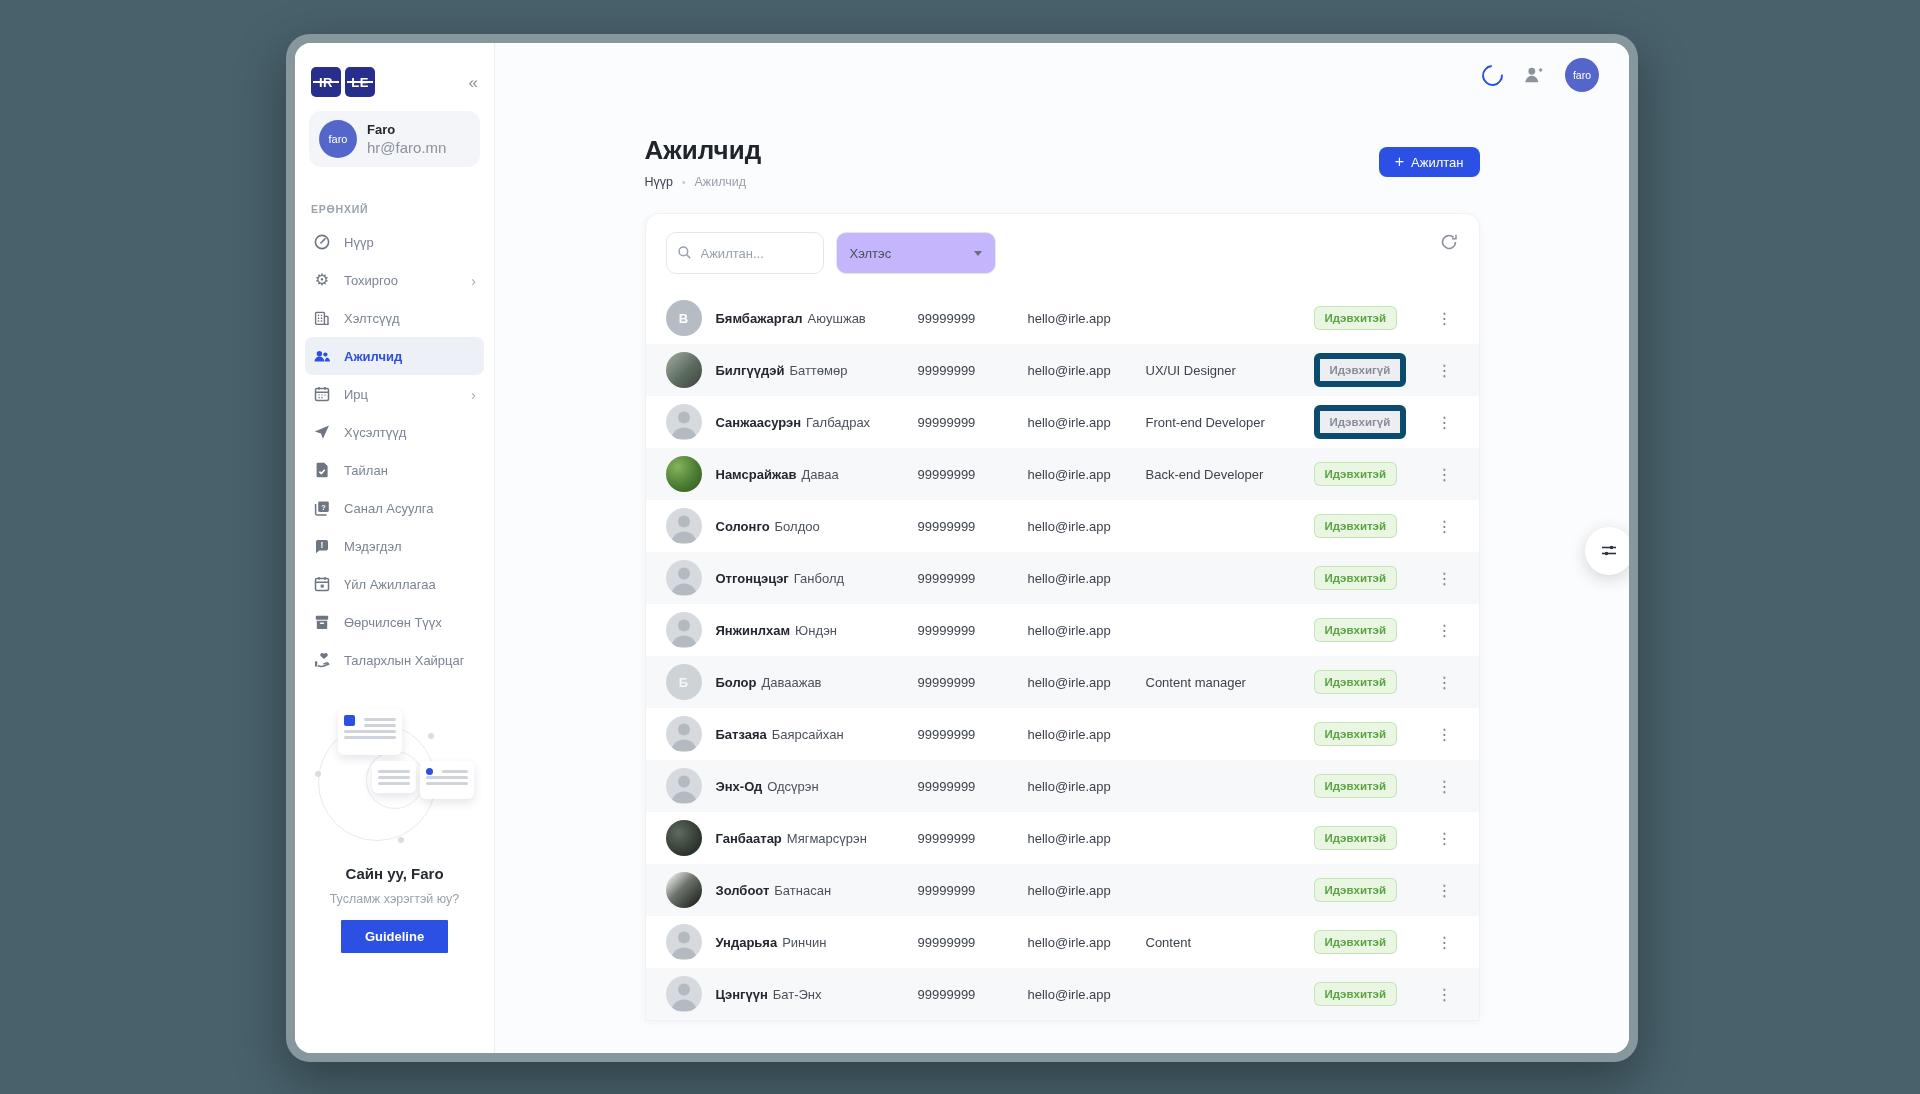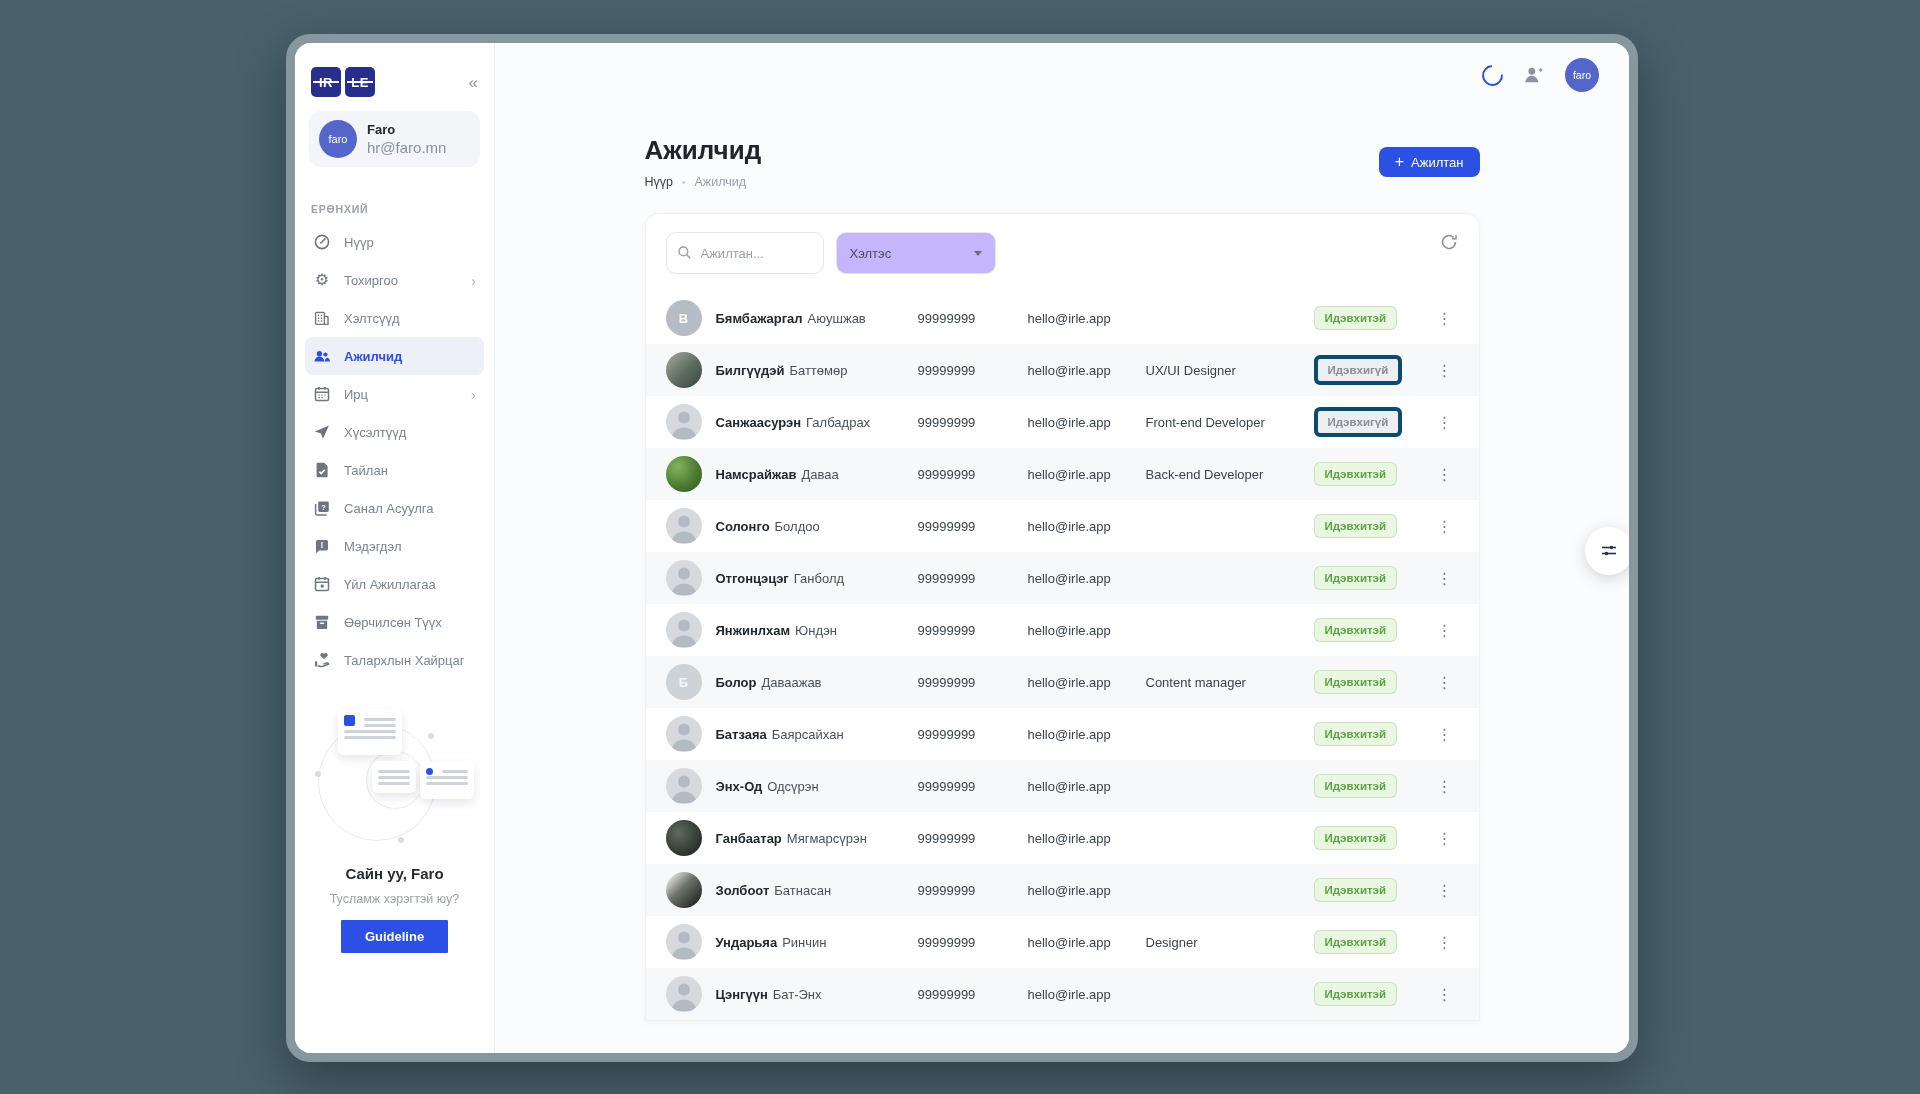--- a/index.html
+++ b/index.html
@@ -111,21 +111,21 @@
   .letter-light { background:#ced3d8; color:#f4f5f7; }
   .photo-1 { background:linear-gradient(135deg,#97a394 10%,#5c6b60 55%,#39443c 100%); }
   .photo-2 { background:radial-gradient(circle at 32% 30%,#85b35c 0%,#4c7c33 55%,#2f5420 100%); }
   .photo-3 { background:radial-gradient(circle at 35% 35%,#5d6b5d 0%,#2c332e 70%); }
   .photo-4 { background:linear-gradient(135deg,#d8d8d4 15%,#6a726a 45%,#20261f 90%); }
   .nm { white-space:nowrap; }
   .nm .first { font-weight:bold; color:#23272f; }
   .nm .last { color:#4a515b; margin-left:5px; }
   .badge { display:inline-block; font-size:11.5px; font-weight:bold; padding:5px 10px; border-radius:6px; }
   .badge.active { background:var(--green_bg,#e9f6e1); color:var(--green_tx,#5ba344); border:1px solid rgba(121,184,84,.30); }
-  .badge.inactive { background:#edeef1; color:#878e99; border:4px solid #0c4a6e; }
+  .badge.inactive { background:#edeef1; color:#878e99; border:6px solid #0c4a6e; }
   .actions { text-align:right; }
   .kebab { color:#767d87; font-size:16px; cursor:pointer; padding:0 6px; letter-spacing:0; }
   .float-btn { position:absolute; right:-4px; top:484px; width:48px; height:48px; border-radius:50%; background:#fff;
     box-shadow:0 4px 16px rgba(30,40,60,.18); display:flex; align-items:center; justify-content:center; cursor:pointer; z-index:5; }
 </style>
 </head>
 <body>
 
 <div class="halo">
 <div class="window">
@@ -534,21 +534,21 @@
       <span class="avatar">
                     <svg viewBox="0 0 36 36">
                       <circle cx="18" cy="13.5" r="6" fill="#b4bac2"></circle>
                       <path d="M5 35c1.4-8 7-11.6 13-11.6S29.6 27 31 35z" fill="#b4bac2"></path>
                     </svg>
                   </span>
       <span class="nm"><span class="first">Ундарьяа</span><span class="last">Ринчин</span></span>
     </div>
     <div class="td">99999999</div>
     <div class="td">hello@irle.app</div>
-    <div class="td">Designer</div>
+    <div class="td">Content</div>
     <div class="td"><span class="badge active">Идэвхитэй</span></div>
     <div class="td actions"><span class="kebab">⋮</span></div>
   </div>
               <div class="grid trow">
     <div class="td name-cell">
       <span class="avatar">
                     <svg viewBox="0 0 36 36">
                       <circle cx="18" cy="13.5" r="6" fill="#b4bac2"></circle>
                       <path d="M5 35c1.4-8 7-11.6 13-11.6S29.6 27 31 35z" fill="#b4bac2"></path>
                     </svg>

